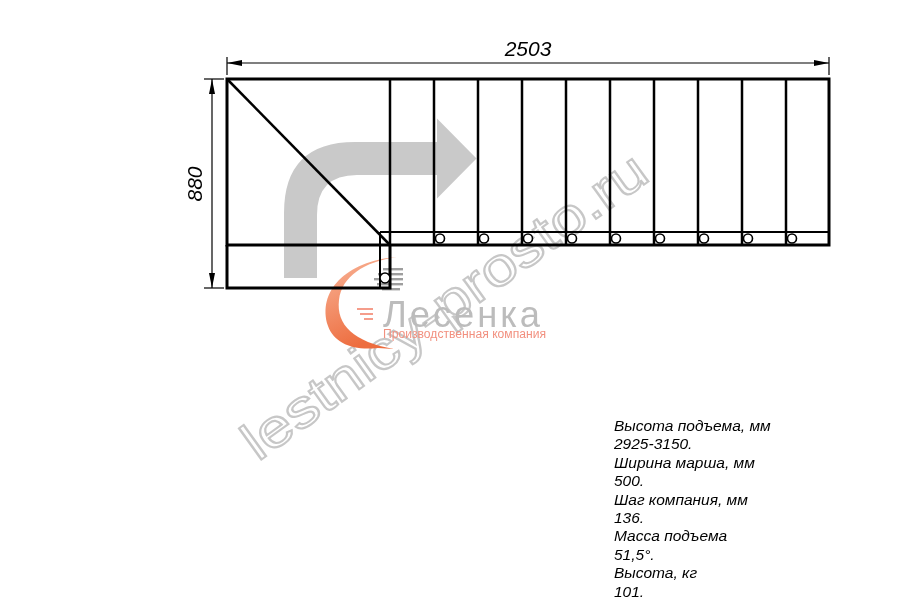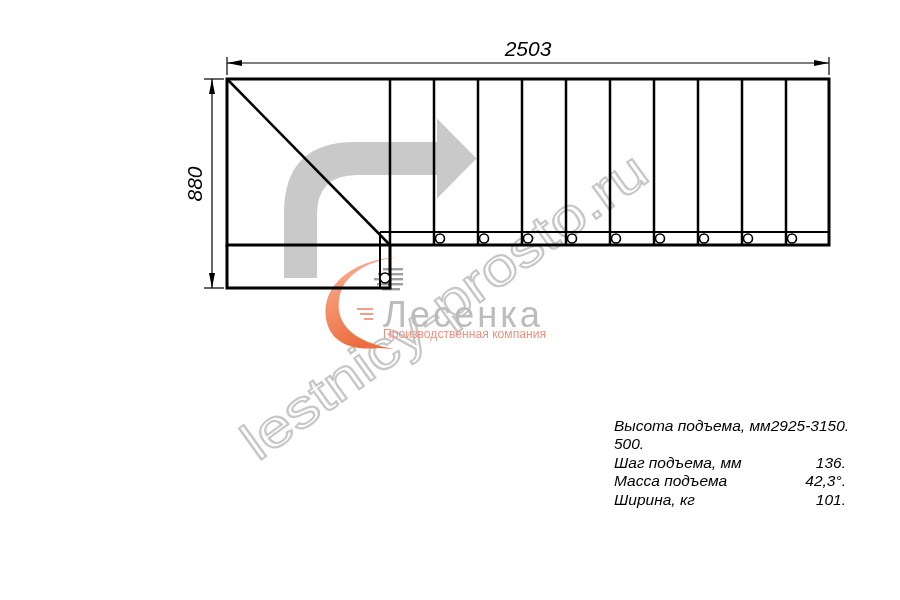--- a/index.html
+++ b/index.html
@@ -21,23 +21,23 @@
     font-size:12.5px;fill:#f2907f;
   }
   .wm{
     font-family:"Liberation Sans",sans-serif;
     font-size:53px;fill:none;stroke:#c7c7c7;stroke-width:2px;
   }
   #spec-table{
     position:absolute;left:614px;top:417px;width:232px;
     font-style:italic;font-size:15.5px;line-height:18.4px;color:#000;
   }
-  .spec-row{display:flex;justify-content:space-between;}
+  .spec-row{display:flex;justify-content:space-between;flex-direction:column;}
   .spec-label{white-space:nowrap;}
-  .spec-value{white-space:nowrap;text-align:center;}
+  .spec-value{white-space:nowrap;text-align:left;}
 </style>
 </head>
 <body>
 
 <svg id="canvas" viewBox="0 0 900 600" xmlns="http://www.w3.org/2000/svg">
 
   <defs>
     <linearGradient id="swooshGrad" x1="0" y1="0" x2="0.35" y2="1">
       <stop offset="0" stop-color="#f9b69a"></stop>
       <stop offset="1" stop-color="#ed6d3f"></stop>
@@ -119,27 +119,28 @@
   <text class="dim-text" x="528" y="56" text-anchor="middle">2503</text>
   <text class="dim-text" transform="translate(202,184) rotate(-90)" text-anchor="middle">880</text>
 </svg>
 
 <div id="spec-table">
   <div class="spec-row">
     <span class="spec-label">Высота подъема, мм</span>
     <span class="spec-value">2925-3150.</span>
   </div>
   <div class="spec-row">
+    <span class="spec-label">Ширина марша, мм</span>
     <span class="spec-value">500.</span>
   </div>
   <div class="spec-row">
-    <span class="spec-label">Шаг подъема, мм</span>
+    <span class="spec-label">Шаг компания, мм</span>
     <span class="spec-value">136.</span>
   </div>
   <div class="spec-row">
     <span class="spec-label">Масса подъема</span>
-    <span class="spec-value">42,3°.</span>
+    <span class="spec-value">51,5°.</span>
   </div>
   <div class="spec-row">
-    <span class="spec-label">Ширина, кг</span>
+    <span class="spec-label">Высота, кг</span>
     <span class="spec-value">101.</span>
   </div>
 </div>
 
 </body></html>

